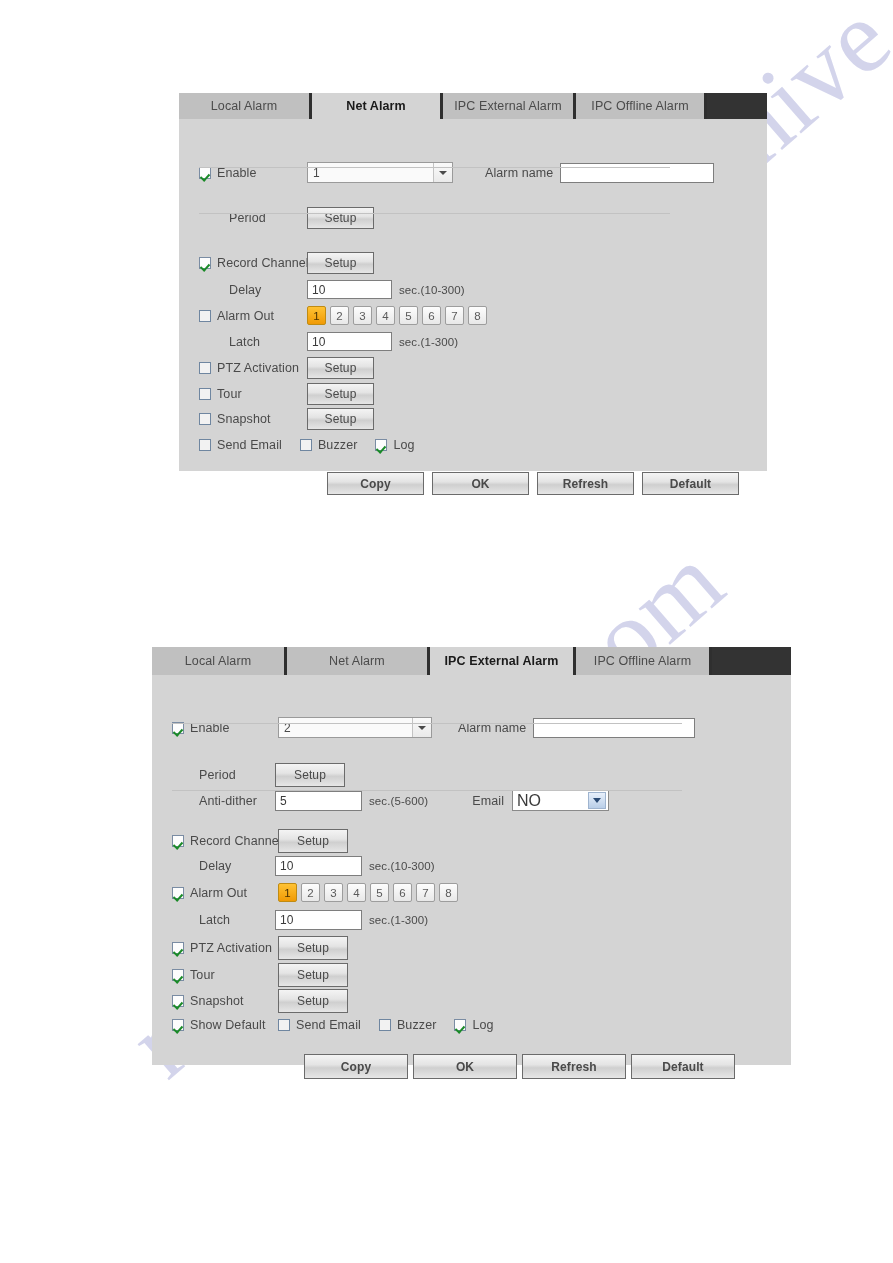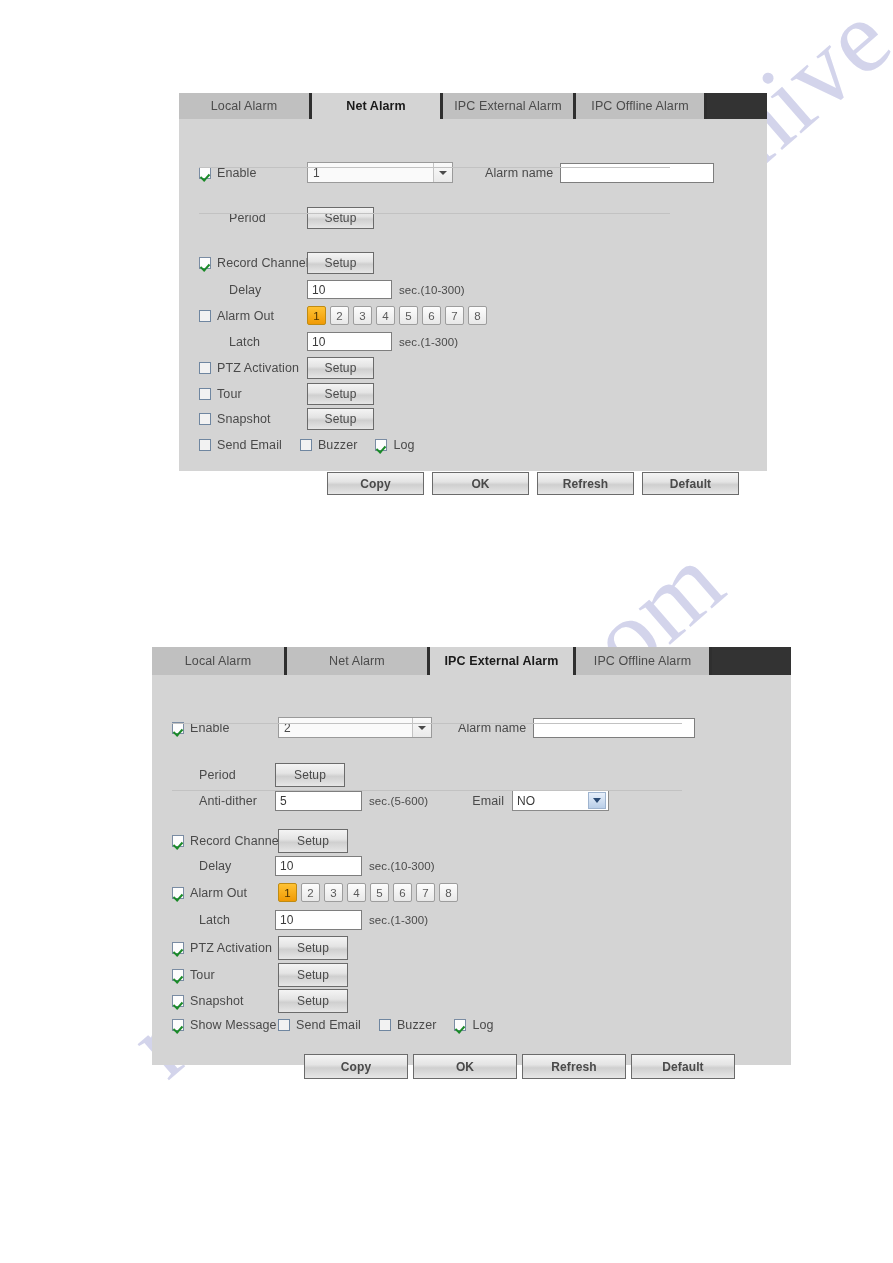--- a/index.html
+++ b/index.html
@@ -124,21 +124,21 @@
     border-right:4px solid transparent;border-top:4px solid #4a4a4a;
     display:block;
   }
 
   
   .nselect{
     box-sizing:border-box;width:97px;height:21px;
     border:1px solid #8a8a8a;background:#ffffff;
     display:flex;align-items:center;position:relative;
   }
-  .nselect .cval{flex:1;font-size:12px;color:#3a3a3a;padding-left:4px;}
+  .nselect .cval{flex:1;font-size:16px;color:#3a3a3a;padding-left:4px;}
   .nselect .carrow{
     width:18px;height:17px;margin-right:2px;
     background:linear-gradient(180deg,#e8f0fb,#b9cee8);
     border:1px solid #9fb4cf;box-sizing:border-box;
     display:flex;align-items:center;justify-content:center;
   }
   .nselect .carrow i{
     width:0;height:0;border-left:4px solid transparent;
     border-right:4px solid transparent;border-top:5px solid #2b4a74;
     display:block;
@@ -507,21 +507,21 @@
         <span class="lbl">Snapshot</span>
       </div>
       <div class="btn btn-setup" style="width:70px;height:24px">
           <span>Setup</span>
         </div>
     </div>
 
     <div class="row r-notify">
       <div class="cblabel labcol">
         <span class="cbx on"></span>
-        <span class="lbl">Show Message</span>
+        <span class="lbl">Show Default</span>
       </div>
       <div class="cblabel">
         <span class="cbx plain"></span>
         <span class="lbl">Send Email</span>
       </div>
       <div class="cblabel" style="margin-left:18px">
         <span class="cbx plain"></span>
         <span class="lbl">Buzzer</span>
       </div>
       <div class="cblabel" style="margin-left:18px">

